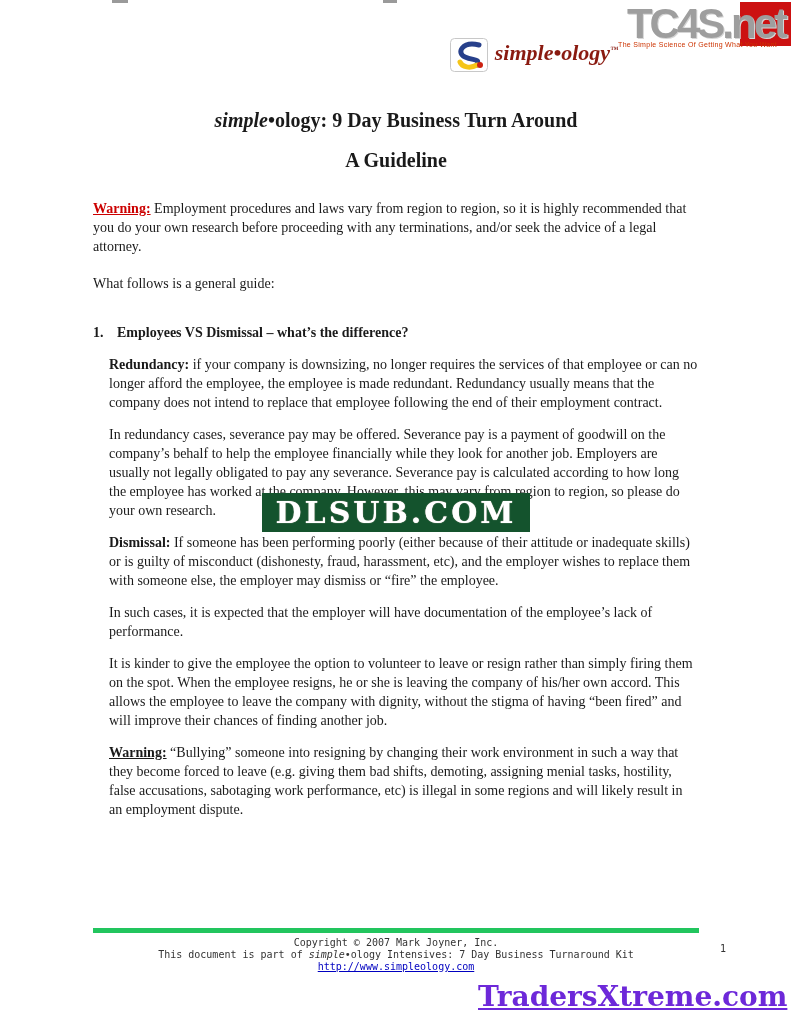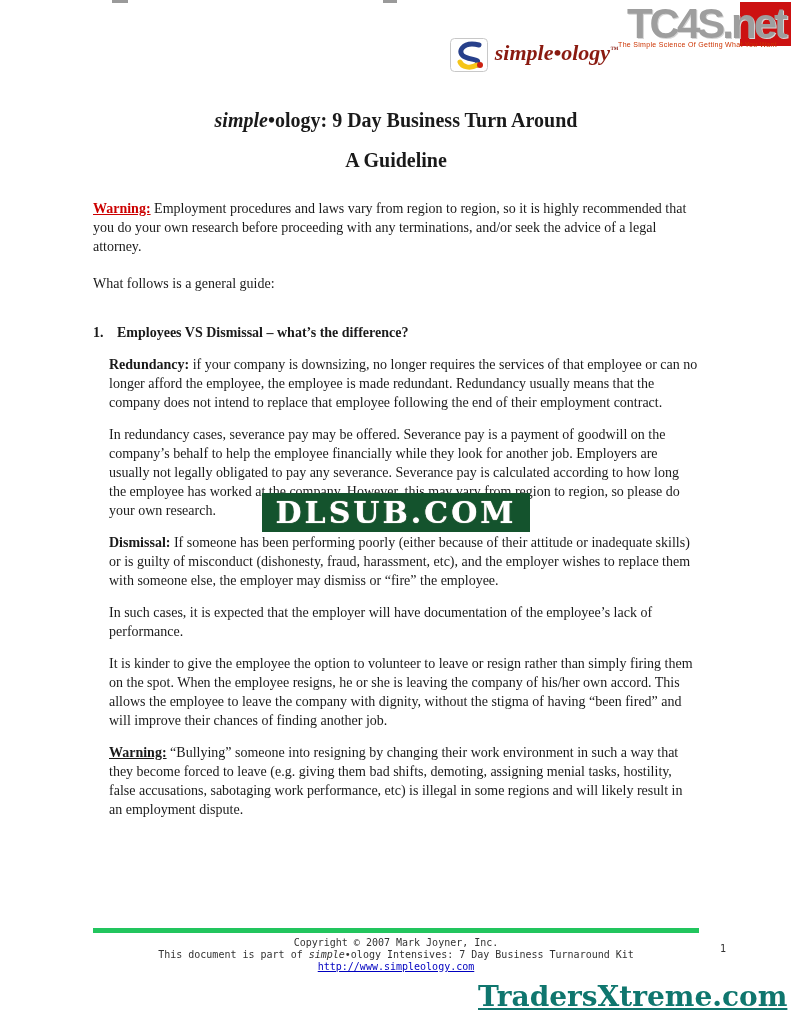--- a/index.html
+++ b/index.html
@@ -65,21 +65,21 @@
     border-top:5px solid #22c55e; padding-top:4px;
     font-family:"DejaVu Sans Mono","Liberation Mono", monospace;
     font-size:10px; line-height:12px; color:#333; text-align:center;
   }
   .pagenum { position:absolute; left:627px; top:10px; }
   .furl { color:#0000c0; text-decoration:underline; cursor:pointer; }
 
   .bottom-brand {
     position:absolute; top:980px; left:478px;
     font-family:"DejaVu Serif", serif; font-weight:bold;
-    font-size:28px; color:#0f766e; text-decoration:underline;
+    font-size:28px; color:#6d28d9; text-decoration:underline;
     cursor:pointer; white-space:nowrap;
   }
 </style>
 </head>
 <body>
 
 <div class="page">
 
   <div class="scan-mark m1"></div>
   <div class="scan-mark m2"></div>

